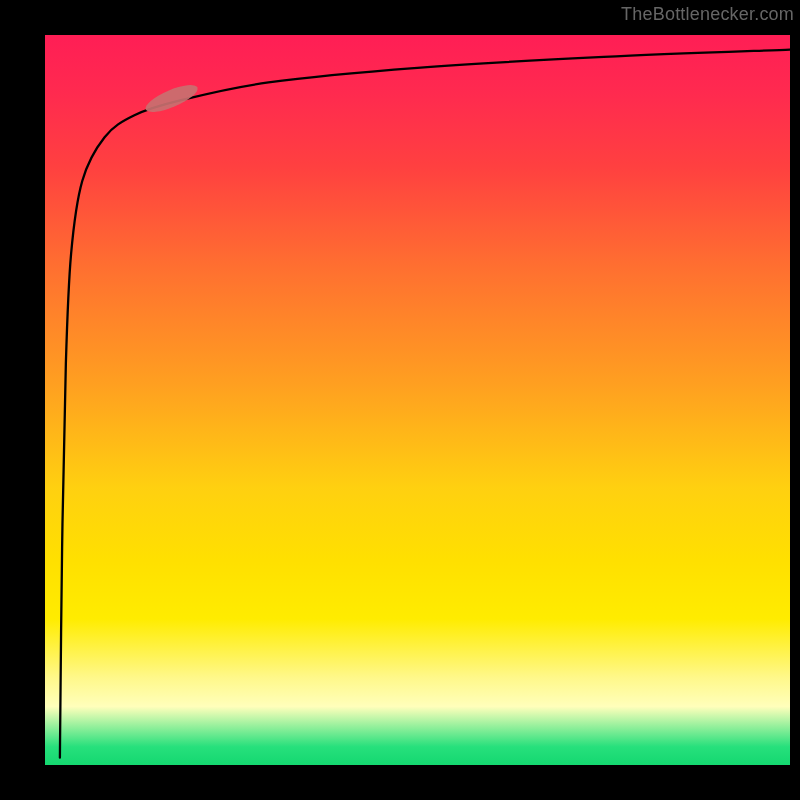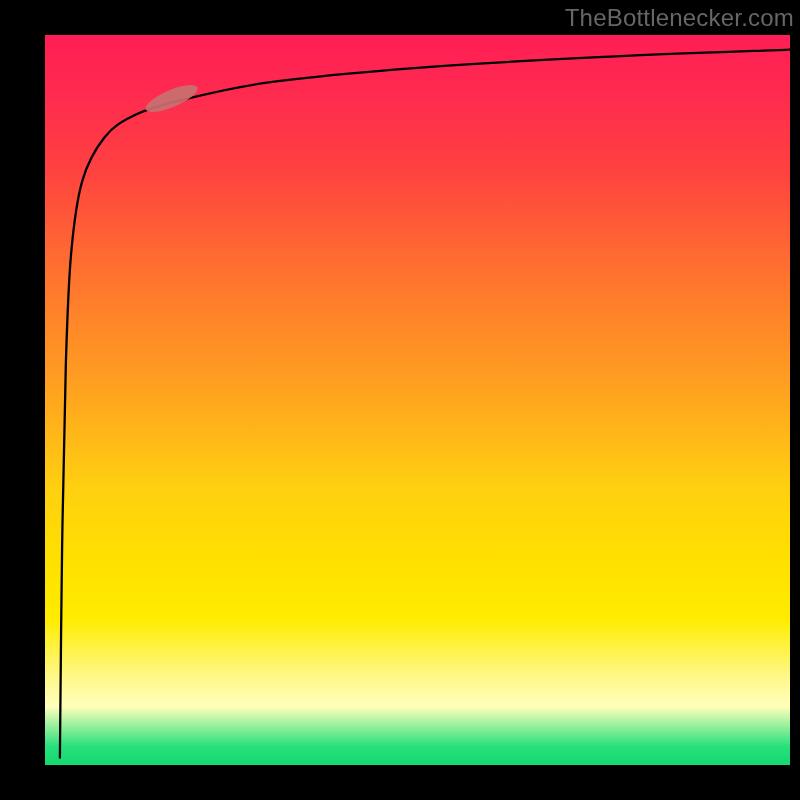--- a/index.html
+++ b/index.html
@@ -13,21 +13,21 @@
     background: #000;
     position: relative;
     font-family: Arial, Helvetica, sans-serif;
     overflow: hidden;
   }
   .watermark {
     position: absolute;
     top: 4px;
     right: 6px;
     color: #666;
-    font-size: 24px;
+    font-size: 18px;
     z-index: 10;
     letter-spacing: 0.2px;
   }
   .plot-area {
     position: absolute;
     left: 45px;
     top: 35px;
     width: 745px;
     height: 730px;
     overflow: hidden;

